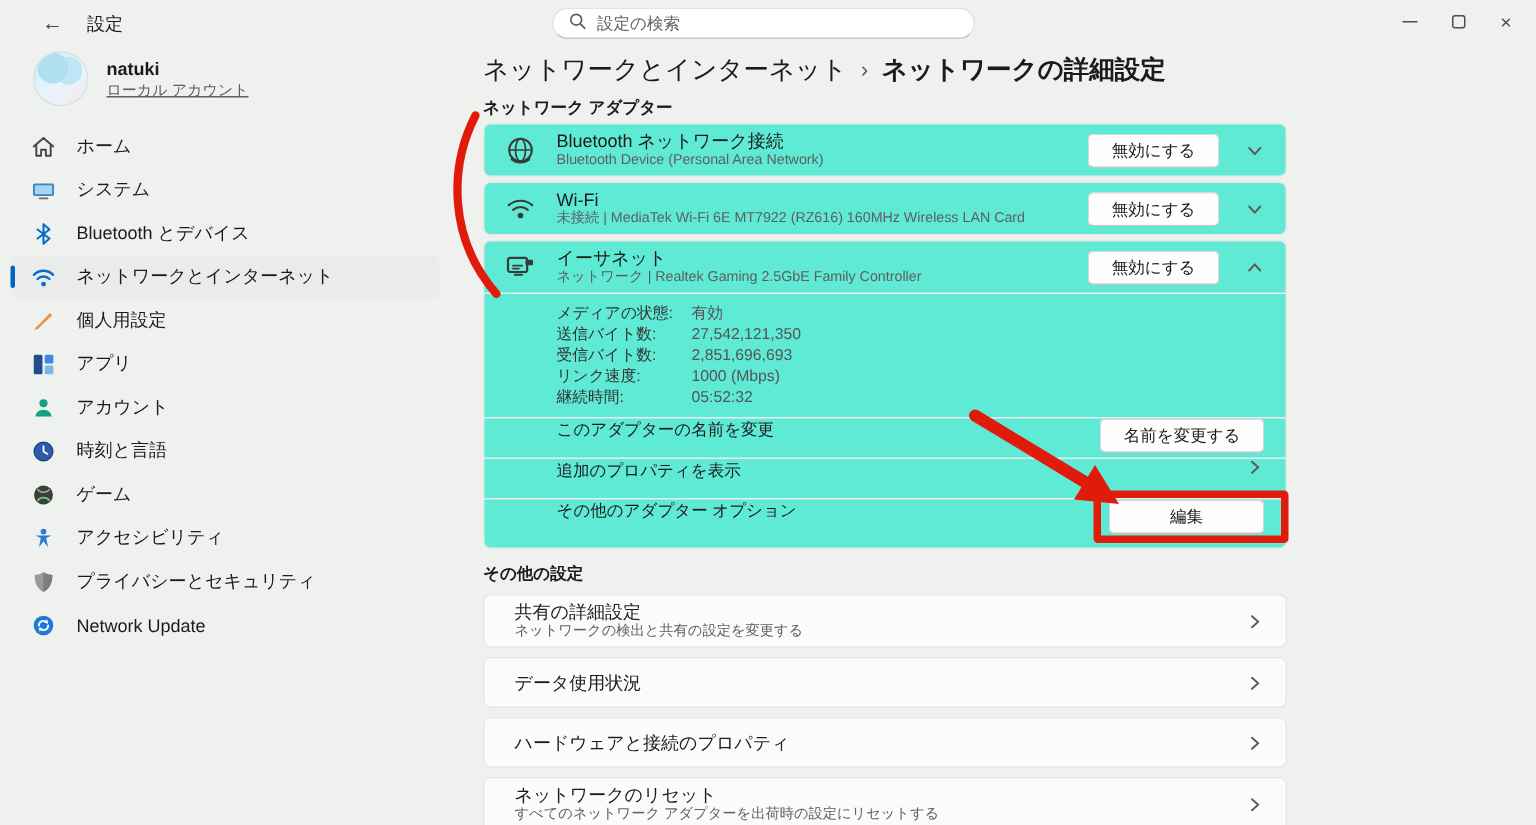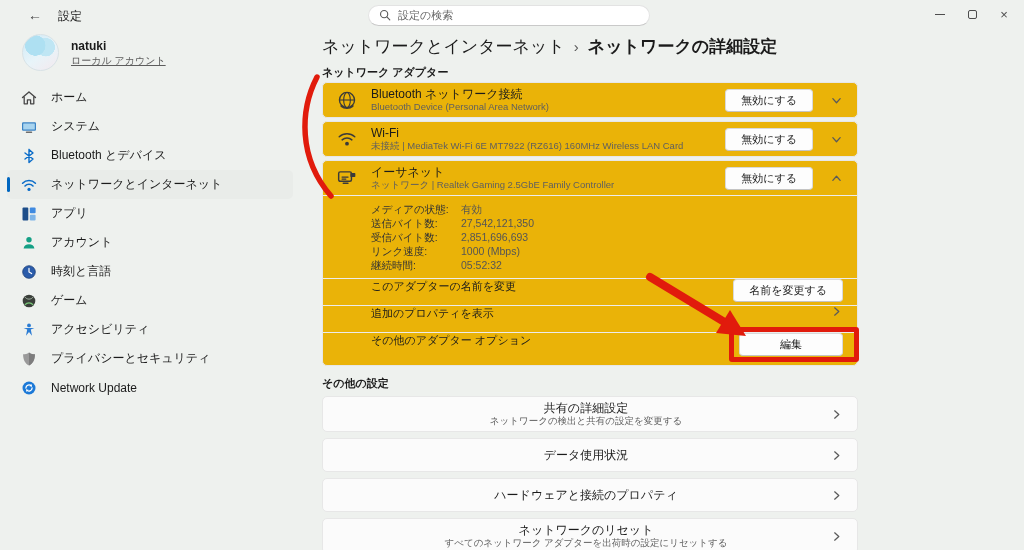--- a/index.html
+++ b/index.html
@@ -39,21 +39,21 @@
   .nav-item.selected::before{content:"";position:absolute;left:0;top:7px;width:3px;height:15px;border-radius:2px;background:var(--accent-blue);}
   .nav-icon{width:17px;height:17px;flex:0 0 17px;display:flex;align-items:center;justify-content:center;}
 
   
   .main{position:absolute;left:322px;top:30px;width:536px;}
   .breadcrumb{margin-top:5px;height:22px;display:flex;align-items:center;gap:9px;font-size:17px;}
   .breadcrumb .parent{font-weight:400;color:#1b1b1b;}
   .breadcrumb .sep{color:#5a5a5a;font-size:15px;}
   .breadcrumb .current{font-weight:bold;color:#1b1b1b;}
   .section-label{margin-top:9px;font-size:11px;font-weight:bold;line-height:13px;}
-  .card{background:#eab308;border:1px solid #e7e7e7;border-radius:5px;margin-top:3px;}
+  .card{background:#5eead4;border:1px solid #e7e7e7;border-radius:5px;margin-top:3px;}
   .adapter-header{height:34px;display:flex;align-items:center;padding:0 14px;}
   .adapter-icon{width:20px;height:20px;margin-right:14px;flex:0 0 20px;}
   .adapter-text{flex:1;min-width:0;}
   .adapter-title{font-size:12px;line-height:14px;}
   .adapter-sub{font-size:9.5px;color:#5f5f5f;line-height:12px;white-space:nowrap;}
   .btn{height:23px;padding:0 15px;font-size:11px;color:#1b1b1b;background:#fdfdfd;border:1px solid #d9d9d9;border-bottom-color:#c4c4c4;border-radius:4px;display:inline-flex;align-items:center;justify-content:center;white-space:nowrap;}
   .chev{width:14px;margin-left:16px;display:flex;justify-content:center;color:#5a5a5a;}
   .divider{height:1px;background:#ececec;}
   .details{padding:6px 14px 6px 48px;display:grid;grid-template-columns:90px auto;font-size:10.5px;line-height:14px;}
   .details .dl{color:#333;}
@@ -62,21 +62,21 @@
   .action-row.tall{height:32px;}
   .action-row .lbl{flex:1;}
   .rowchev{width:14px;display:flex;justify-content:center;color:#5a5a5a;}
   .btn-wide{min-width:104px;}
   .edit-wrap{position:relative;display:inline-flex;}
   .red-box{position:absolute;left:-10px;right:-16px;top:-6px;bottom:-6px;border:5px solid var(--annotation-red);border-radius:3px;pointer-events:none;}
 
   .setting-card{background:#fbfbfb;border:1px solid #e7e7e7;border-radius:5px;display:flex;align-items:center;padding:0 14px 0 20px;}
   .setting-card.two{height:36px;}
   .setting-card.one{height:34px;}
-  .setting-text{flex:1;text-align:center;}
+  .setting-text{flex:1;}
   .setting-title{font-size:12px;line-height:14px;}
   .setting-sub{font-size:9.5px;color:#5f5f5f;line-height:12px;}
   .mt6{margin-top:6px;}
   .other-label{margin-top:11px;font-size:11px;font-weight:bold;line-height:13px;}
 
   
   .overlay{position:absolute;inset:0;width:1024px;height:550px;pointer-events:none;z-index:40;}
 </style>
 </head>
 <body>
@@ -149,20 +149,28 @@
         <span class="nav-icon">
           <svg width="16" height="16" viewBox="0 0 16 16">
               <path d="M1.6 6.2 A9 9 0 0 1 14.4 6.2" fill="none" stroke="#0a6cc9" stroke-width="1.6" stroke-linecap="round"></path>
               <path d="M4 9 A5.6 5.6 0 0 1 12 9" fill="none" stroke="#0a6cc9" stroke-width="1.6" stroke-linecap="round"></path>
               <circle cx="8" cy="12.4" r="1.6" fill="#0a6cc9"></circle>
             </svg>
         </span>
         <span>ネットワークとインターネット</span>
       </div>
 
+      <div class="nav-item">
+        <span class="nav-icon">
+          <svg width="16" height="16" viewBox="0 0 16 16">
+              <path d="M2 14 C3.2 10.8 5 11 6.2 9.2 L12.2 2.6 L13.8 4.2 L7.2 10.4 C5.6 12.2 5.2 13.2 2 14 Z" fill="#e8963d"></path>
+            </svg>
+        </span>
+        <span>個人用設定</span>
+      </div>
 
       <div class="nav-item">
         <span class="nav-icon">
           <svg width="16" height="16" viewBox="0 0 16 16">
               <rect x="1.5" y="1.5" width="5.8" height="13" rx="1" fill="#1d4e89"></rect>
               <rect x="8.8" y="1.5" width="5.8" height="5.8" rx="1" fill="#3f8ae0"></rect>
               <rect x="8.8" y="8.7" width="5.8" height="5.8" rx="1" fill="#7fb5e8"></rect>
             </svg>
         </span>
         <span>アプリ</span>

